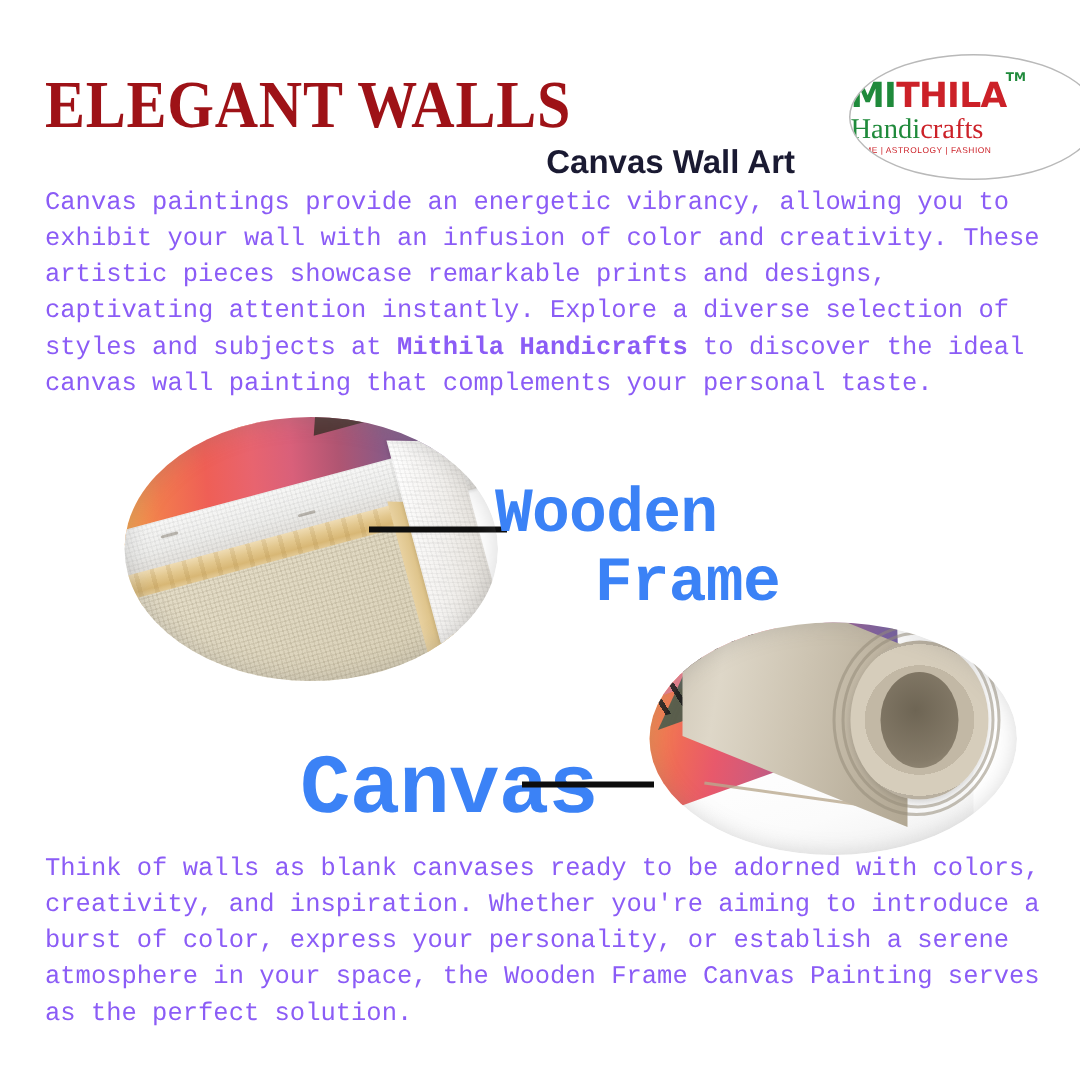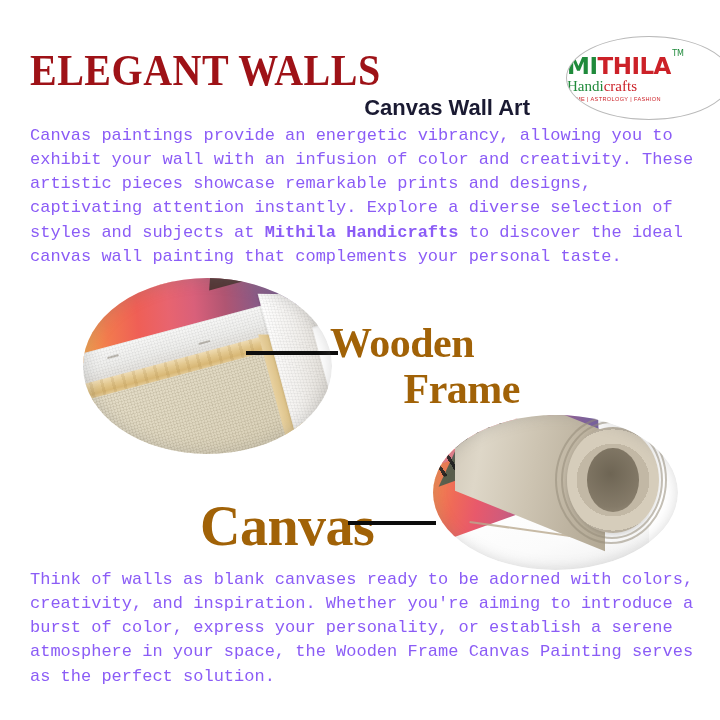--- a/index.html
+++ b/index.html
@@ -72,27 +72,27 @@
     line-height: 1;
     white-space: nowrap;
   }
   #logo-wordmark .g { color: #1f8a3b; }
   #logo-wordmark .r { color: #cc2128; }
   #logo-tm {
     position: absolute;
     top: -5px;
     right: -13px;
     font-size: 8px;
-    font-weight: normal;
+    font-weight: bold;
     color: #1f8a3b;
     letter-spacing: 0;
   }
   #logo-sub {
     font-family: "Liberation Serif", serif;
-    font-size: 15px;
+    font-size: 19px;
     margin-top: 1px;
     line-height: 1;
     white-space: nowrap;
   }
   #logo-sub .g { color: #1f8a3b; }
   #logo-sub .r { color: #cc2128; }
   #logo-tagline {
     font-family: "Liberation Sans", sans-serif;
     font-size: 5.6px;
     letter-spacing: 0.35px;
@@ -109,23 +109,23 @@
     line-height: 1.42;
     color: #8b5cf6;
   }
   #paragraph-top { left: 30px; top: 124px; width: 668px; }
   #paragraph-bottom { left: 30px; top: 568px; width: 668px; }
   .body-copy b { font-weight: bold; }
 
   
   .callout-label {
     position: absolute;
-    font-family: Liberation Serif, serif;
+    font-family: Liberation Mono, monospace;
     font-weight: bold;
-    color: #a16207;
+    color: #3b82f6;
     line-height: 1.0;
     letter-spacing: -0.5px;
   }
   #label-wooden-frame {
     left: 330px;
     top: 322px;
     width: 190px;
     font-size: 42px;
     text-align: center;
   }

